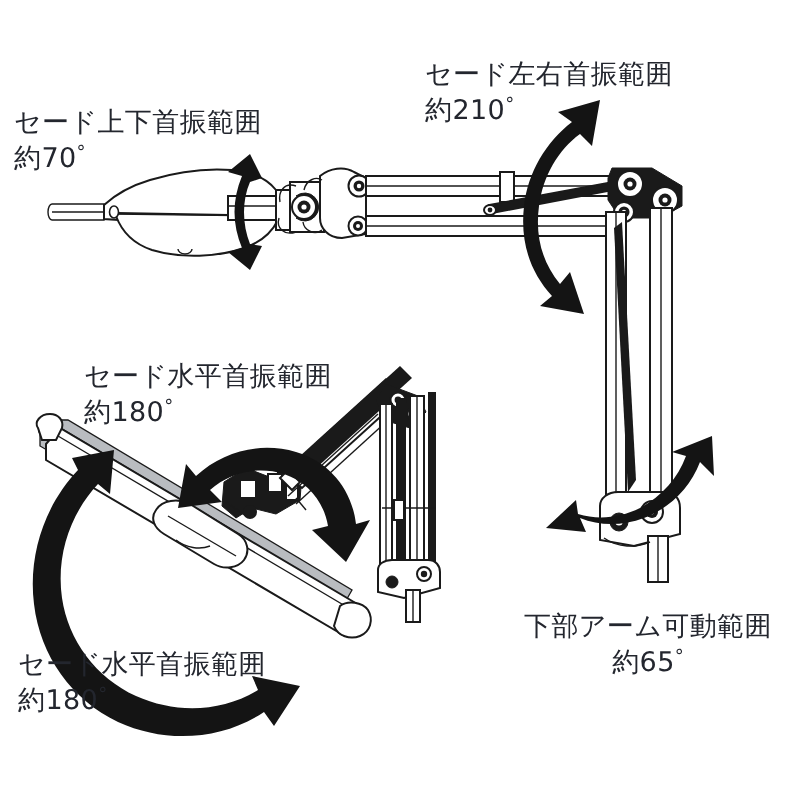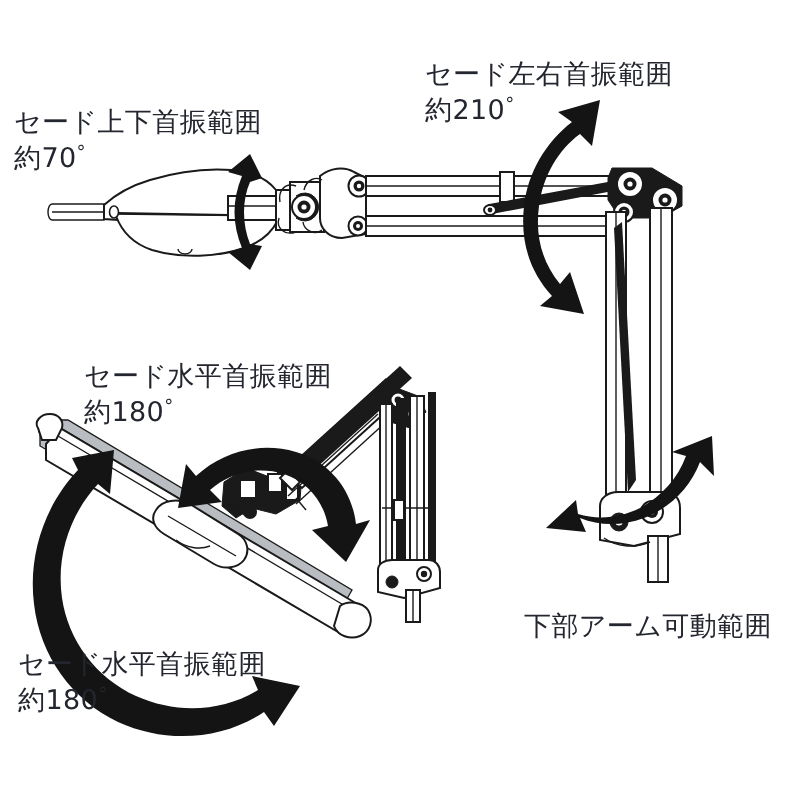--- a/index.html
+++ b/index.html
@@ -405,15 +405,18 @@
 
   <div class="anno" id="label-shade-horizontal">
     <span>セード水平首振範囲</span>
     <span class="l2">
       <span>約</span><span>180</span><span class="deg">°</span>
     </span>
   </div>
 
   <div class="anno" id="label-lower-arm">
     <span>下部アーム可動範囲</span>
+    <span class="l2">
+      <span>約</span><span>65</span><span class="deg">°</span>
+    </span>
   </div>
 
 </div>
 
 </body></html>

